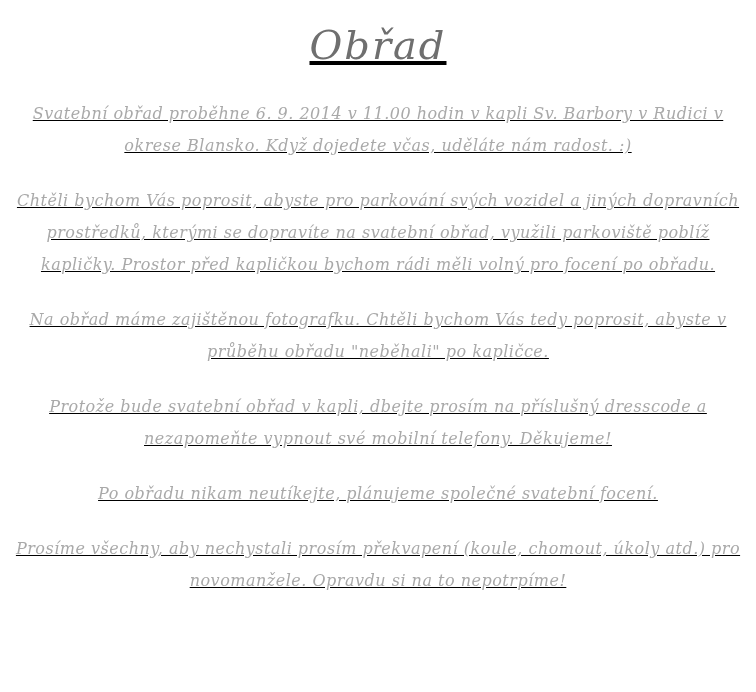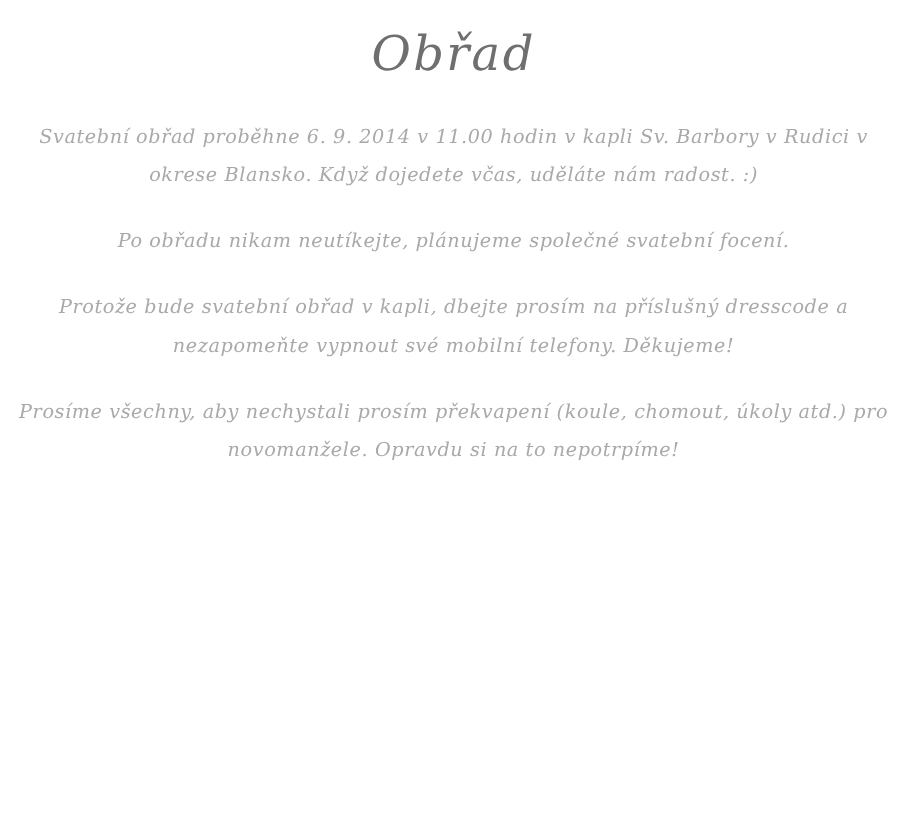--- a/index.html
+++ b/index.html
@@ -13,20 +13,21 @@
     width: 756px;
     height: 692px;
     margin: 0 auto;
     box-sizing: border-box;
     padding: 16px 8px 10px 8px;
     background: var(--bg-color, #ffffff);
     text-align: center;
     overflow: hidden;
     font-family: "DejaVu Serif", serif;
     font-style: italic;
+    text-decoration: underline;
   }
   .page-title {
     margin: 6px 0 30px 0;
     font-size: 40px;
     font-weight: normal;
     letter-spacing: 2px;
     color: var(--title-color, #6f6f6f);
   }
   .body-paragraph {
     margin: 0 auto 23px auto;
@@ -38,21 +39,23 @@
   }
 </style>
 </head>
 <body>
 
 <div class="page">
   <h1 class="page-title">Obřad</h1>
 
   <p class="body-paragraph">Svatební obřad proběhne 6. 9. 2014 v 11.00 hodin v kapli Sv. Barbory v Rudici v okrese Blansko. Když dojedete včas, uděláte nám radost. :)</p>
 
+  <p class="body-paragraph">Chtěli bychom Vás poprosit, abyste pro parkování svých vozidel a jiných dopravních prostředků, kterými se dopravíte na svatební obřad, využili parkoviště poblíž kapličky. Prostor před kapličkou bychom rádi měli volný pro focení po obřadu.</p>
 
+  <p class="body-paragraph">Na obřad máme zajištěnou fotografku. Chtěli bychom Vás tedy poprosit, abyste v průběhu obřadu "neběhali" po kapličce.</p>
+
+  <p class="body-paragraph">Protože bude svatební obřad v kapli, dbejte prosím na příslušný dresscode a nezapomeňte vypnout své mobilní telefony. Děkujeme!</p>
 
   <p class="body-paragraph">Po obřadu nikam neutíkejte, plánujeme společné svatební focení.</p>
-
-  <p class="body-paragraph">Protože bude svatební obřad v kapli, dbejte prosím na příslušný dresscode a nezapomeňte vypnout své mobilní telefony. Děkujeme!</p>
 
   <p class="body-paragraph">Prosíme všechny, aby nechystali prosím překvapení (koule, chomout, úkoly atd.) pro novomanžele. Opravdu si na to nepotrpíme!</p>
 
 </div>
 
 </body></html>

